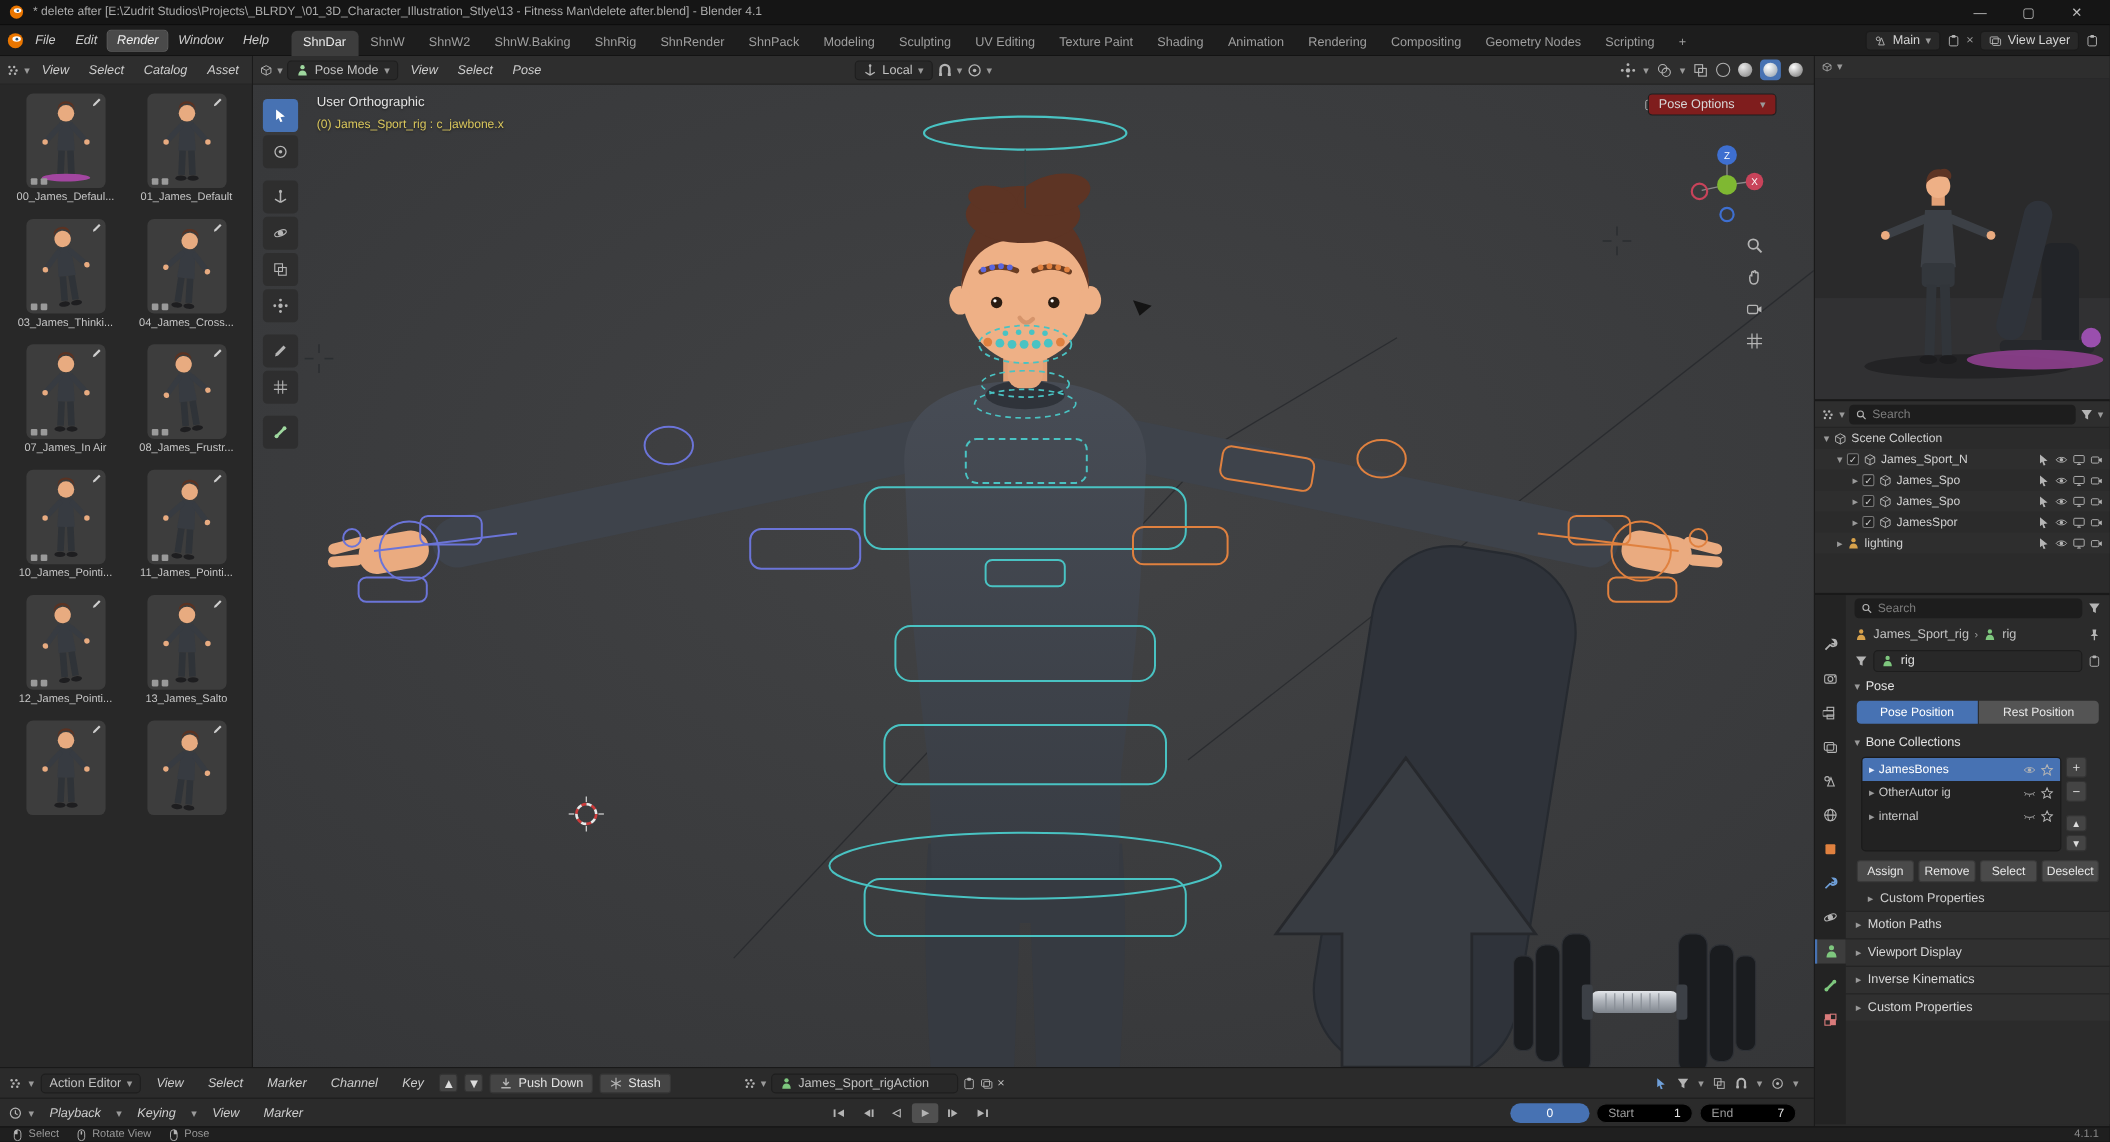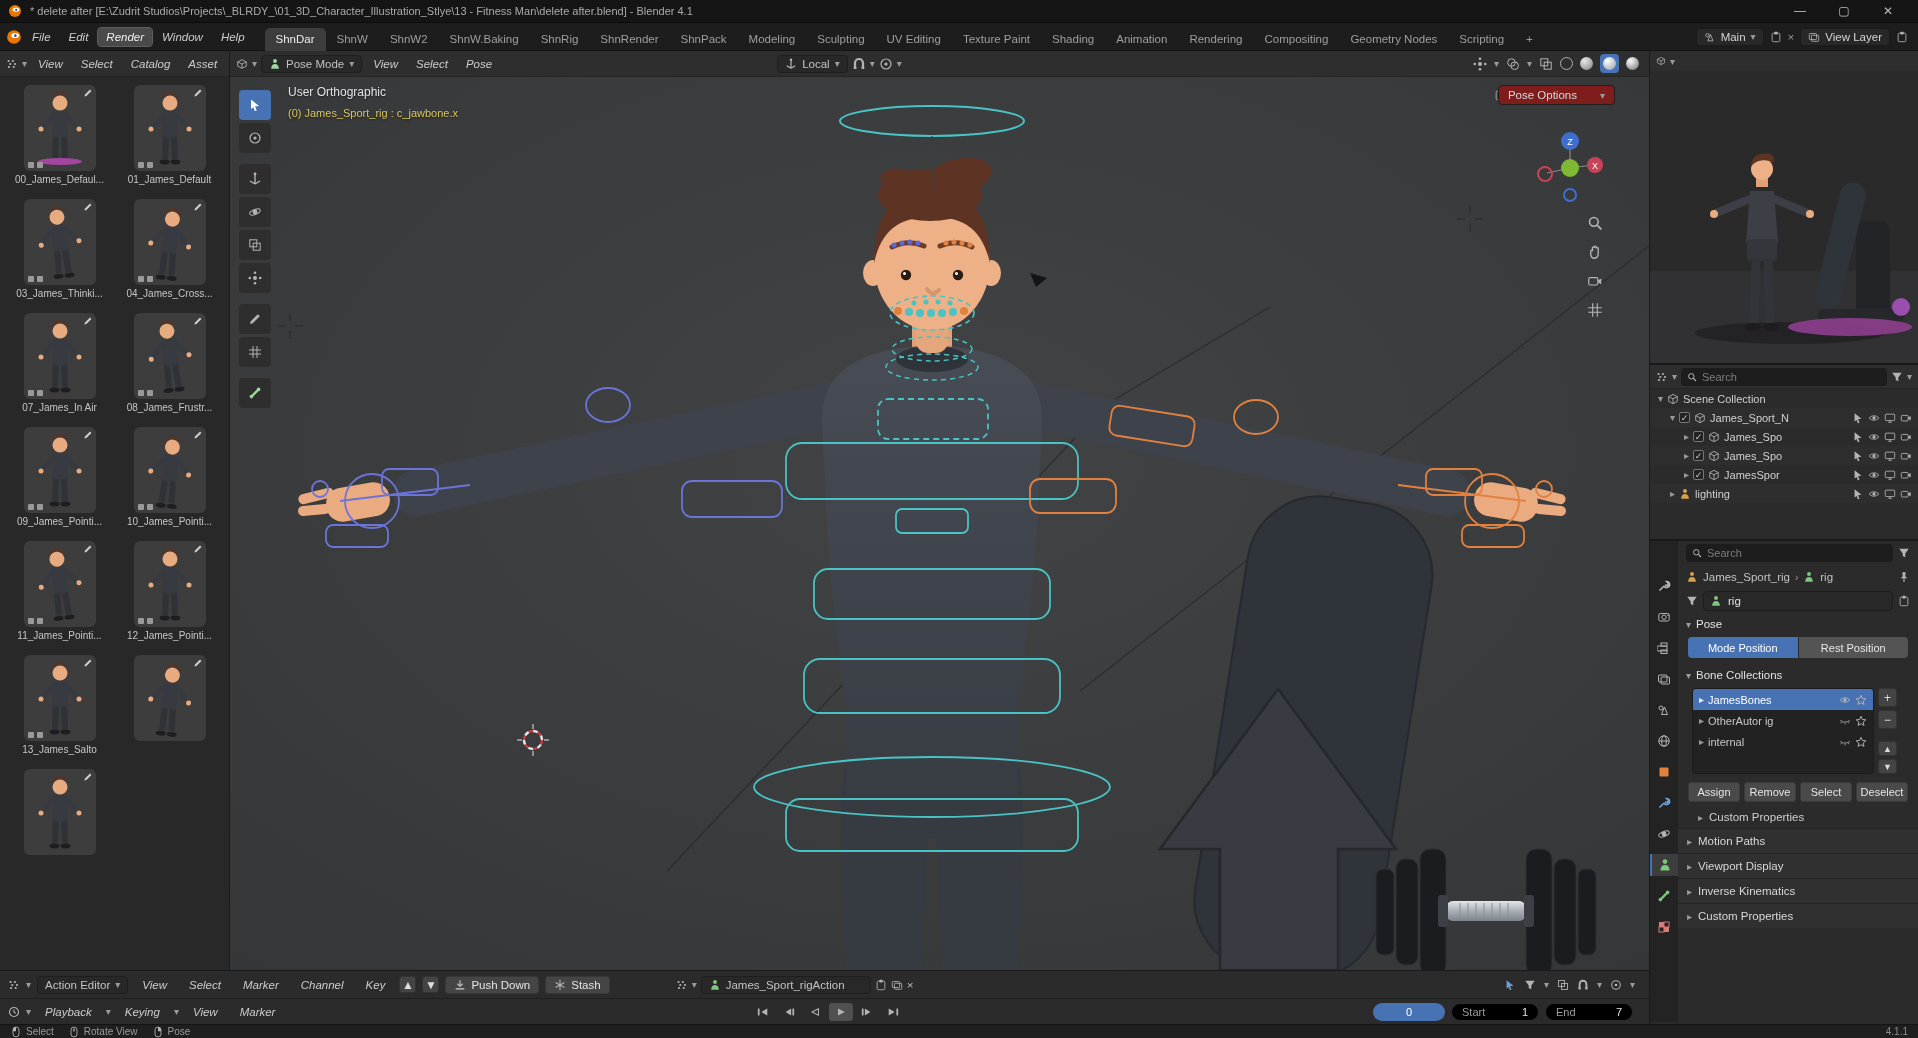--- a/index.html
+++ b/index.html
@@ -510,35 +510,20 @@
             </svg>
             <svg class="pencil ic s10">
               <use href="#i-pencil"></use>
             </svg>
             <div class="badges">
               <i></i>
               <i></i>
             </div>
           </div>
           <div class="albl">08_James_Frustr...</div>
-        </div>
-      <div class="acell">
-          <div class="thumb">
-            <svg class="mini" viewBox="0 0 72 86">
-              <use href="#mini-pose"></use>
-            </svg>
-            <svg class="pencil ic s10">
-              <use href="#i-pencil"></use>
-            </svg>
-            <div class="badges">
-              <i></i>
-              <i></i>
-            </div>
-          </div>
-          <div class="albl">09_James_Pointi...</div>
         </div>
       <div class="acell">
           <div class="thumb">
             <svg class="mini" viewBox="0 0 72 86">
               <use href="#mini-pose"></use>
             </svg>
             <svg class="pencil ic s10">
               <use href="#i-pencil"></use>
             </svg>
             <div class="badges">
@@ -1221,21 +1206,21 @@
           </div>
           <svg class="ic s12">
               <use href="#i-clipboard"></use>
             </svg>
         </div>
         <div class="prow" style="height:22px">
           <span class="chev">▾</span>
           <span style="color:#e4e4e4">Pose</span>
         </div>
         <div class="seg">
-          <div class="on">Mode Position</div>
+          <div class="on">Pose Position</div>
           <div class="off">Rest Position</div>
         </div>
         <div class="prow" style="height:22px">
           <span class="chev">▾</span>
           <span style="color:#e0e0e0">Bone Collections</span>
         </div>
         <div class="bclist">
           <div class="bcbox">
             <div class="bcrow sel">
               <span class="chev" style="color:#e8eefb">▸</span>

